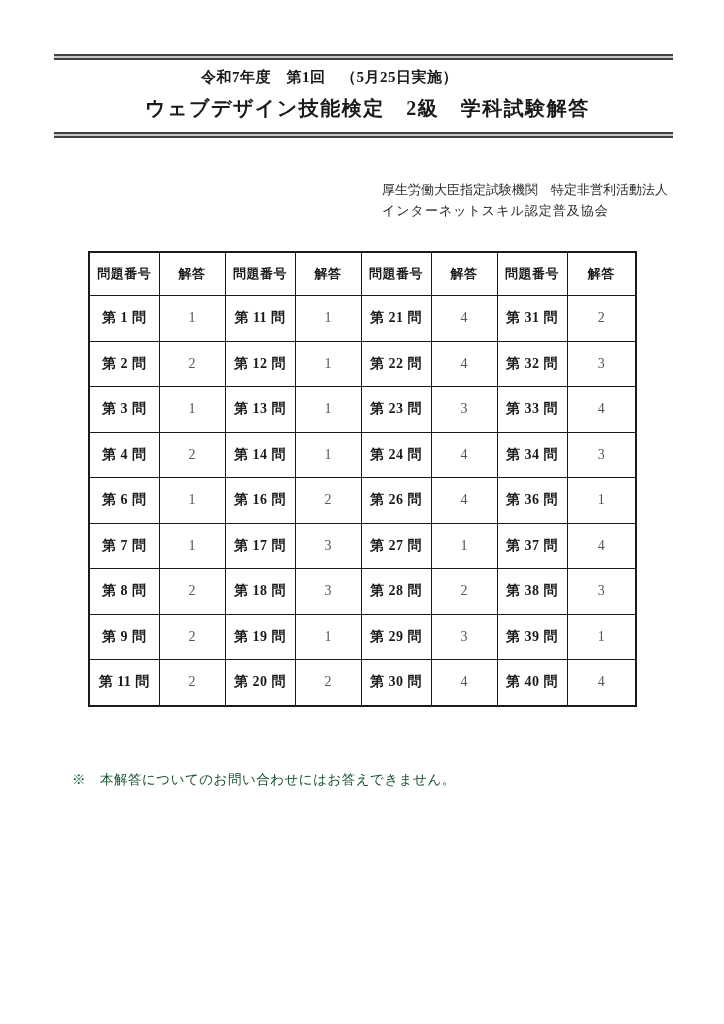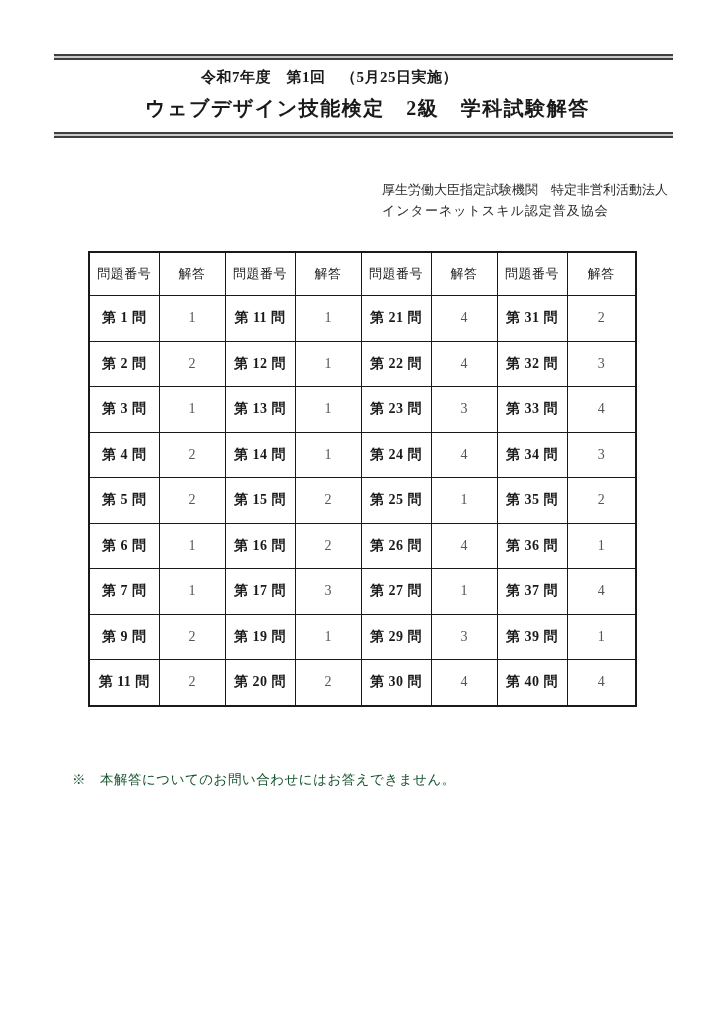--- a/index.html
+++ b/index.html
@@ -48,21 +48,21 @@
     width:547px;
     border-collapse:collapse;table-layout:fixed;
     border:2px solid #1a1a1a;
   }
   table.answers th, table.answers td{
     border:1px solid #1a1a1a;
     text-align:center;vertical-align:middle;
     padding:0;overflow:hidden;
   }
   table.answers th{
-    height:42px;font-size:13px;font-weight:normal;letter-spacing:0.5px;
+    height:42px;font-size:13px;font-weight:bold;letter-spacing:0.5px;
   }
   td.cell-q{
     height:44.5px;font-size:14px;font-weight:bold;letter-spacing:0.5px;
   }
   td.cell-ans{
     font-size:14px;font-weight:normal;color:#555555;
   }
 
   .footnote{
     position:absolute;left:72px;top:771px;
@@ -146,48 +146,48 @@
           <td class="cell-q">第 4 問</td>
           <td class="cell-ans">2</td>
           <td class="cell-q">第 14 問</td>
           <td class="cell-ans">1</td>
           <td class="cell-q">第 24 問</td>
           <td class="cell-ans">4</td>
           <td class="cell-q">第 34 問</td>
           <td class="cell-ans">3</td>
         </tr>
         <tr>
-          <td class="cell-q">第 5 問</td>
-          <td class="cell-ans">2</td>
-          <td class="cell-q">第 15 問</td>
-          <td class="cell-ans">2</td>
-          <td class="cell-q">第 25 問</td>
-          <td class="cell-ans">1</td>
-          <td class="cell-q">第 35 問</td>
-          <td class="cell-ans">2</td>
-        </tr>
-        <tr>
           <td class="cell-q">第 6 問</td>
           <td class="cell-ans">1</td>
           <td class="cell-q">第 16 問</td>
           <td class="cell-ans">2</td>
           <td class="cell-q">第 26 問</td>
           <td class="cell-ans">4</td>
           <td class="cell-q">第 36 問</td>
           <td class="cell-ans">1</td>
         </tr>
         <tr>
           <td class="cell-q">第 7 問</td>
           <td class="cell-ans">1</td>
           <td class="cell-q">第 17 問</td>
           <td class="cell-ans">3</td>
           <td class="cell-q">第 27 問</td>
           <td class="cell-ans">1</td>
           <td class="cell-q">第 37 問</td>
           <td class="cell-ans">4</td>
+        </tr>
+        <tr>
+          <td class="cell-q">第 8 問</td>
+          <td class="cell-ans">2</td>
+          <td class="cell-q">第 18 問</td>
+          <td class="cell-ans">3</td>
+          <td class="cell-q">第 28 問</td>
+          <td class="cell-ans">2</td>
+          <td class="cell-q">第 38 問</td>
+          <td class="cell-ans">3</td>
         </tr>
         <tr>
           <td class="cell-q">第 9 問</td>
           <td class="cell-ans">2</td>
           <td class="cell-q">第 19 問</td>
           <td class="cell-ans">1</td>
           <td class="cell-q">第 29 問</td>
           <td class="cell-ans">3</td>
           <td class="cell-q">第 39 問</td>
           <td class="cell-ans">1</td>

